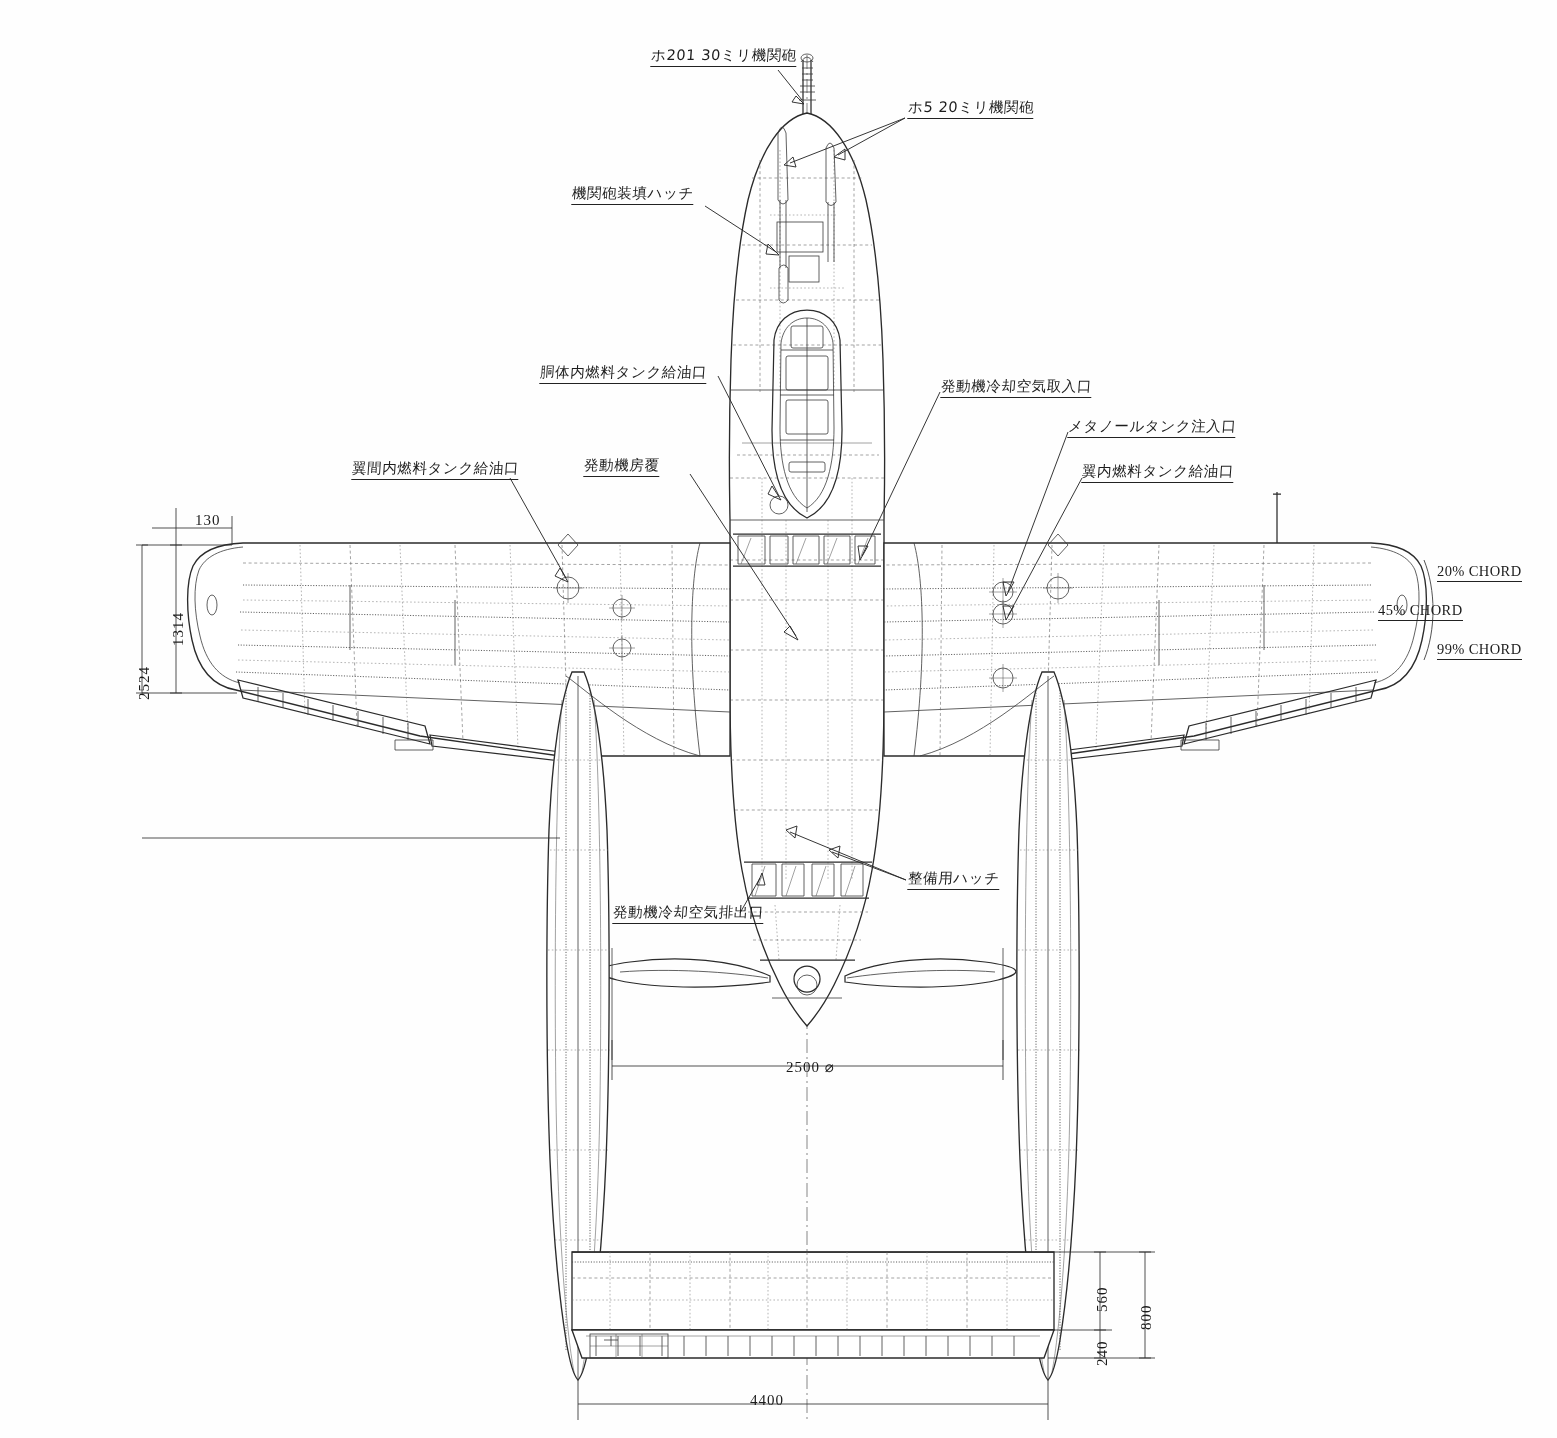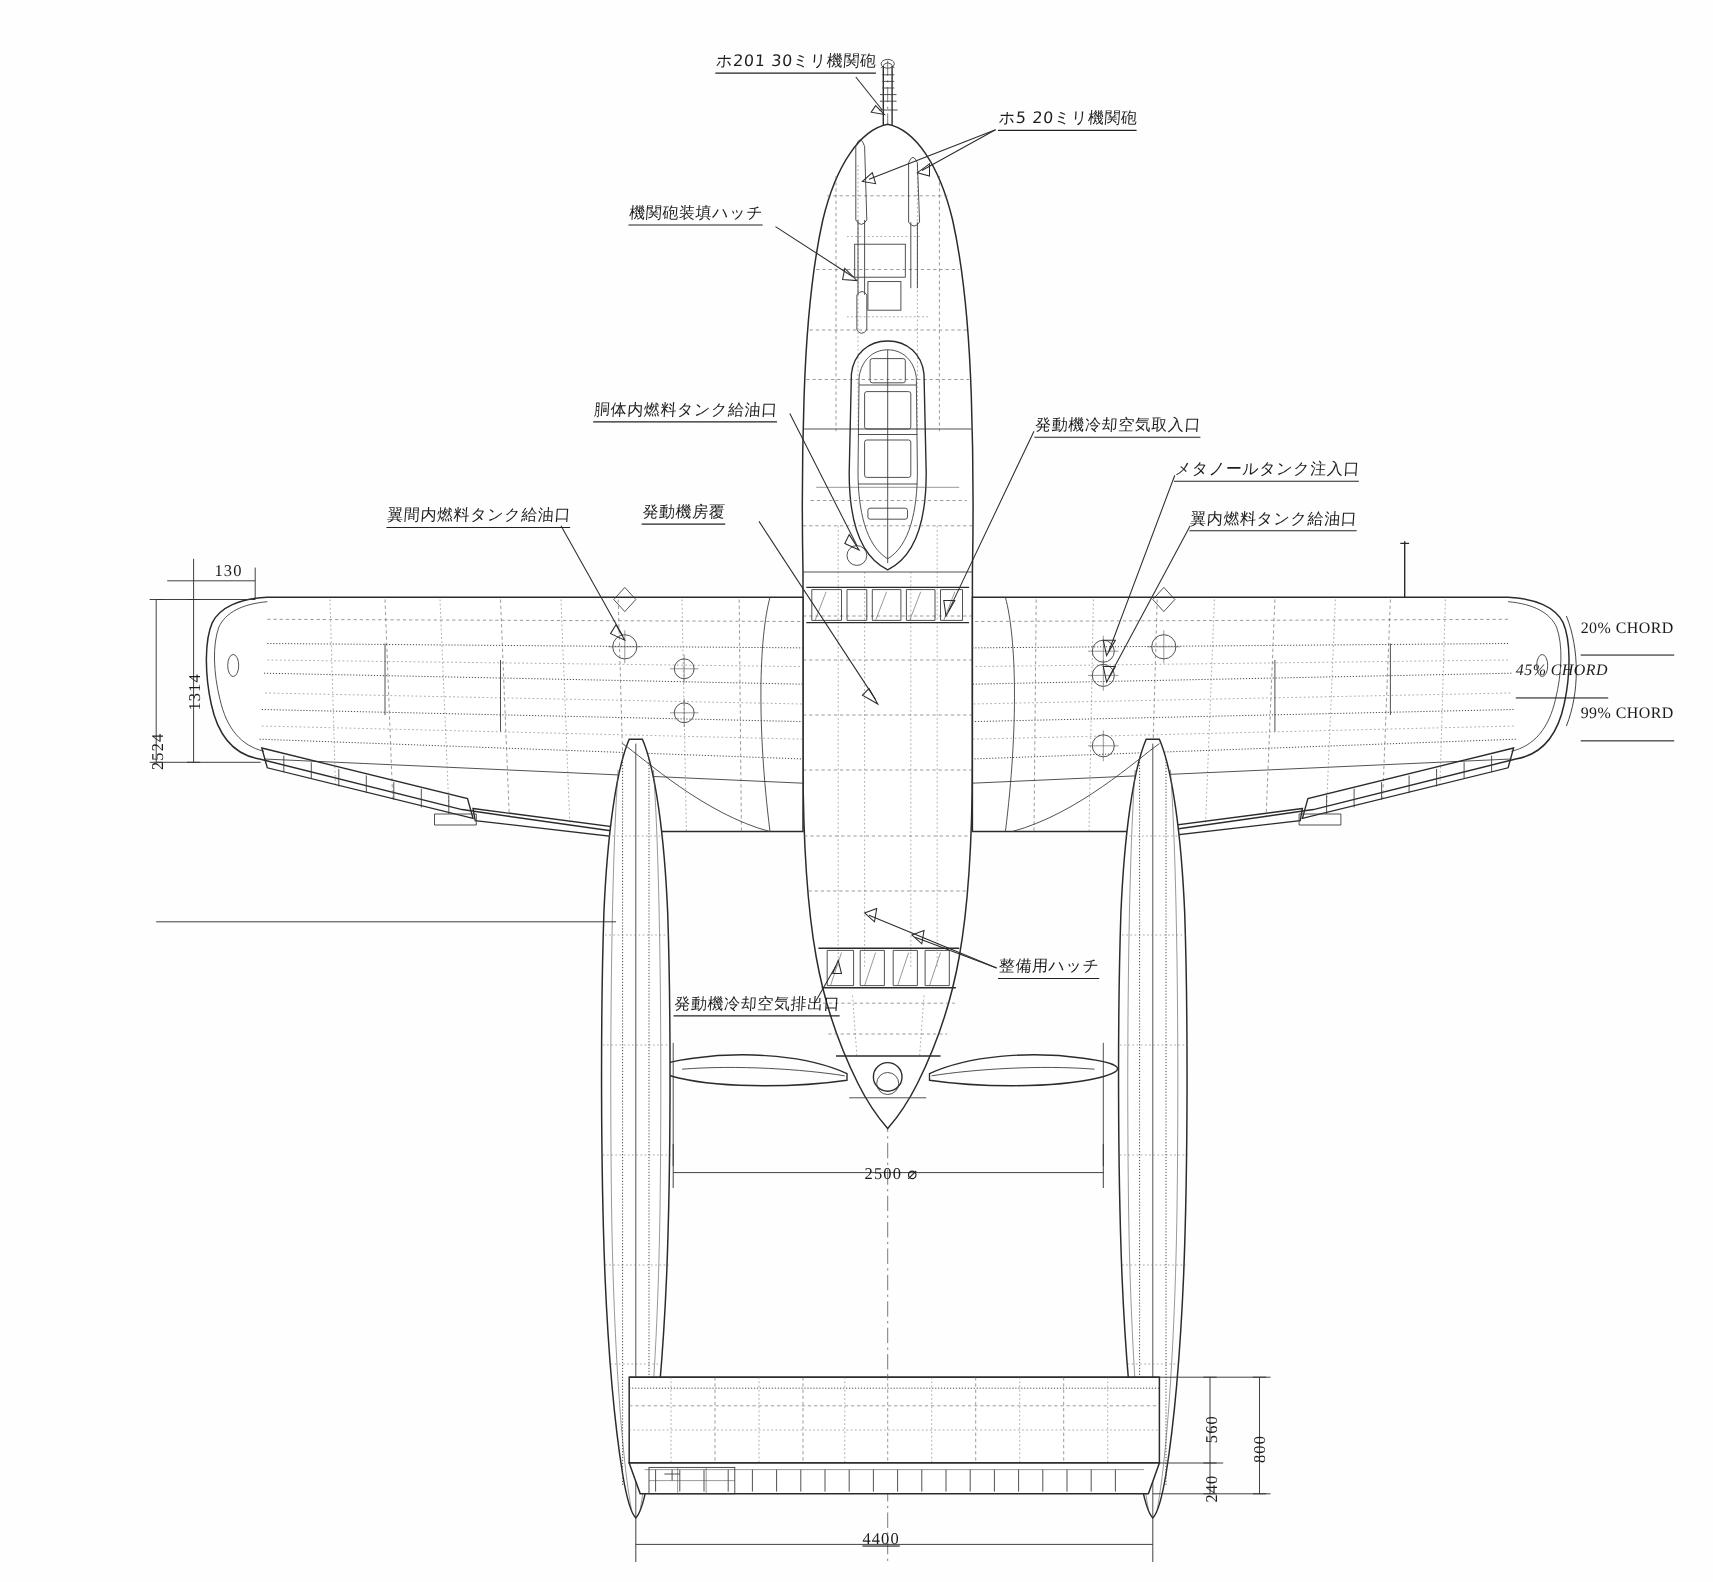--- a/index.html
+++ b/index.html
@@ -33,21 +33,21 @@
     transform:skewX(-4deg);
   }
   .dim-txt{
     position:absolute;font-family:"Liberation Serif", serif;
     font-size:15px;color:#1b1b1b;letter-spacing:1px;white-space:nowrap;
   }
   .dim-txt.vert{transform:rotate(-90deg);transform-origin:left top;}
   .chord-txt{
     position:absolute;font-family:"Liberation Serif", serif;
     font-size:14.5px;color:#1b1b1b;white-space:nowrap;
-    border-bottom:1px solid #222;padding-bottom:15px;letter-spacing:0.4px;
+    border-bottom:1px solid #222;padding-bottom:1px;letter-spacing:0.4px;
   }
 </style>
 </head>
 <body>
 
 <div id="sheet">
 
 <svg viewBox="0 0 1557 1438" xmlns="http://www.w3.org/2000/svg">
 
   <g>
@@ -469,21 +469,21 @@
 <div class="dim-txt vert" style="left:136px;top:700px;">2524</div>
 
 <div class="dim-txt" style="left:786px;top:1058px;">2500 ⌀</div>
 
 <div class="dim-txt vert" style="left:1094px;top:1312px;">560</div>
 
 <div class="dim-txt vert" style="left:1094px;top:1366px;">240</div>
 
 <div class="dim-txt vert" style="left:1138px;top:1330px;">800</div>
 
-<div class="dim-txt" style="left:784px;top:1392px;text-decoration:underline;">4400</div>
+<div class="dim-txt" style="left:750px;top:1392px;">4400</div>
 
 <div class="chord-txt" style="left:1437px;top:563px;">20% CHORD</div>
 
-<div class="chord-txt" style="left:1378px;top:602px;font-style:italic;">45% CHORD</div>
+<div class="chord-txt" style="left:1378px;top:602px;">45% CHORD</div>
 
 <div class="chord-txt" style="left:1437px;top:641px;">99% CHORD</div>
 
 </div>
 
 </body></html>

